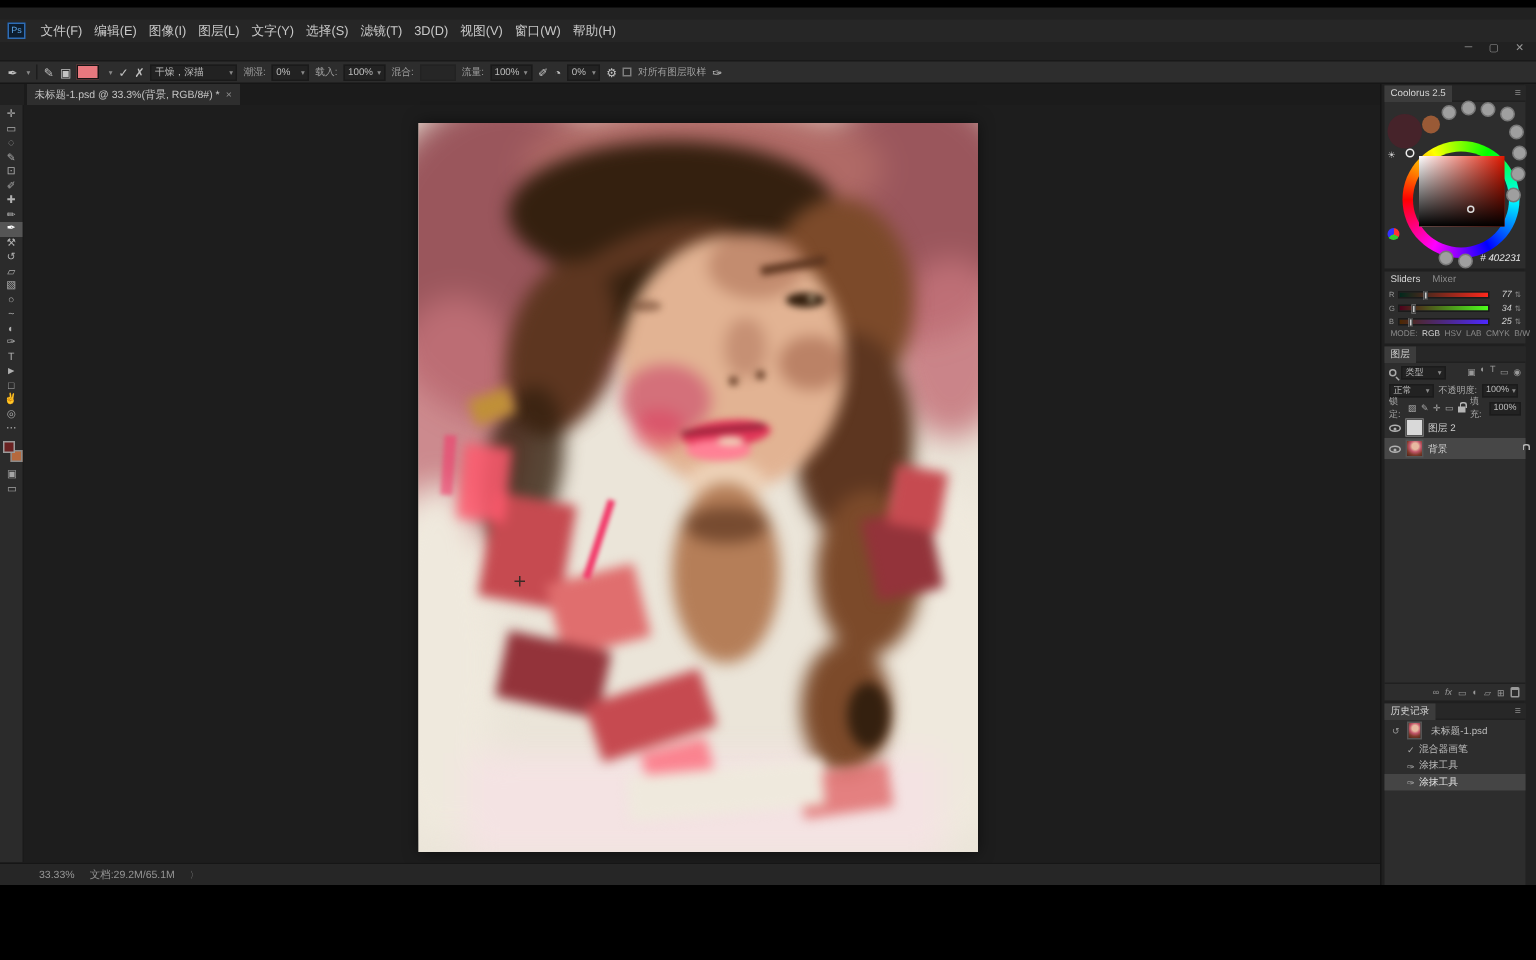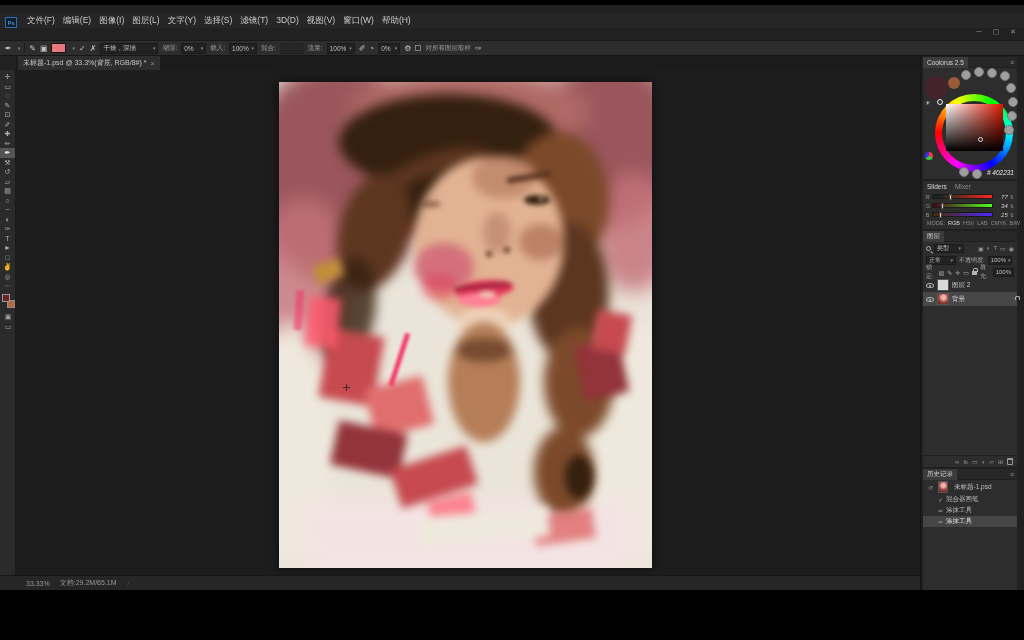--- a/index.html
+++ b/index.html
@@ -3,21 +3,21 @@
 <meta charset="utf-8">
 <style>
   *{box-sizing:border-box;margin:0;padding:0}
   html,body{width:1024px;height:640px;background:#000;overflow:hidden;
     font-family:"Liberation Sans",sans-serif;-webkit-font-smoothing:antialiased}
   body{position:relative;color:#c9c9c9}
   .abs{position:absolute}
 
   
   .app-bg{left:0;top:5px;width:1024px;height:585px;background:#212121}
-  .menubar{left:0;top:13px;width:1024px;height:15px;display:flex;align-items:flex-end;background:#262626}
+  .menubar{left:0;top:13px;width:1024px;height:15px;display:flex;align-items:center;background:#262626}
   .ps-logo{width:12px;height:11px;margin:0 6px 0 5px;border:1px solid #2f6db5;color:#5fa7e8;
     font-size:6px;display:flex;align-items:center;justify-content:center;background:#0d1d2e}
   .menu-item{font-size:8.5px;color:#c9c9c9;padding:0 4px;line-height:15px;white-space:nowrap}
   .win-controls{right:8px;top:28px;display:flex;gap:11px;font-size:7px;color:#979797}
 
   .optionsbar{left:0;top:40px;width:1024px;height:16px;background:#2d2d2d;
     border-top:1px solid #191919;border-bottom:1px solid #161616;
     display:flex;align-items:center;gap:4px;padding:0 0 0 5px;font-size:7px;color:#b5b5b5}
   .ob-sep{width:1px;height:10px;background:#1d1d1d}
   .ob-glyph{font-size:8px;color:#c2c2c2}

